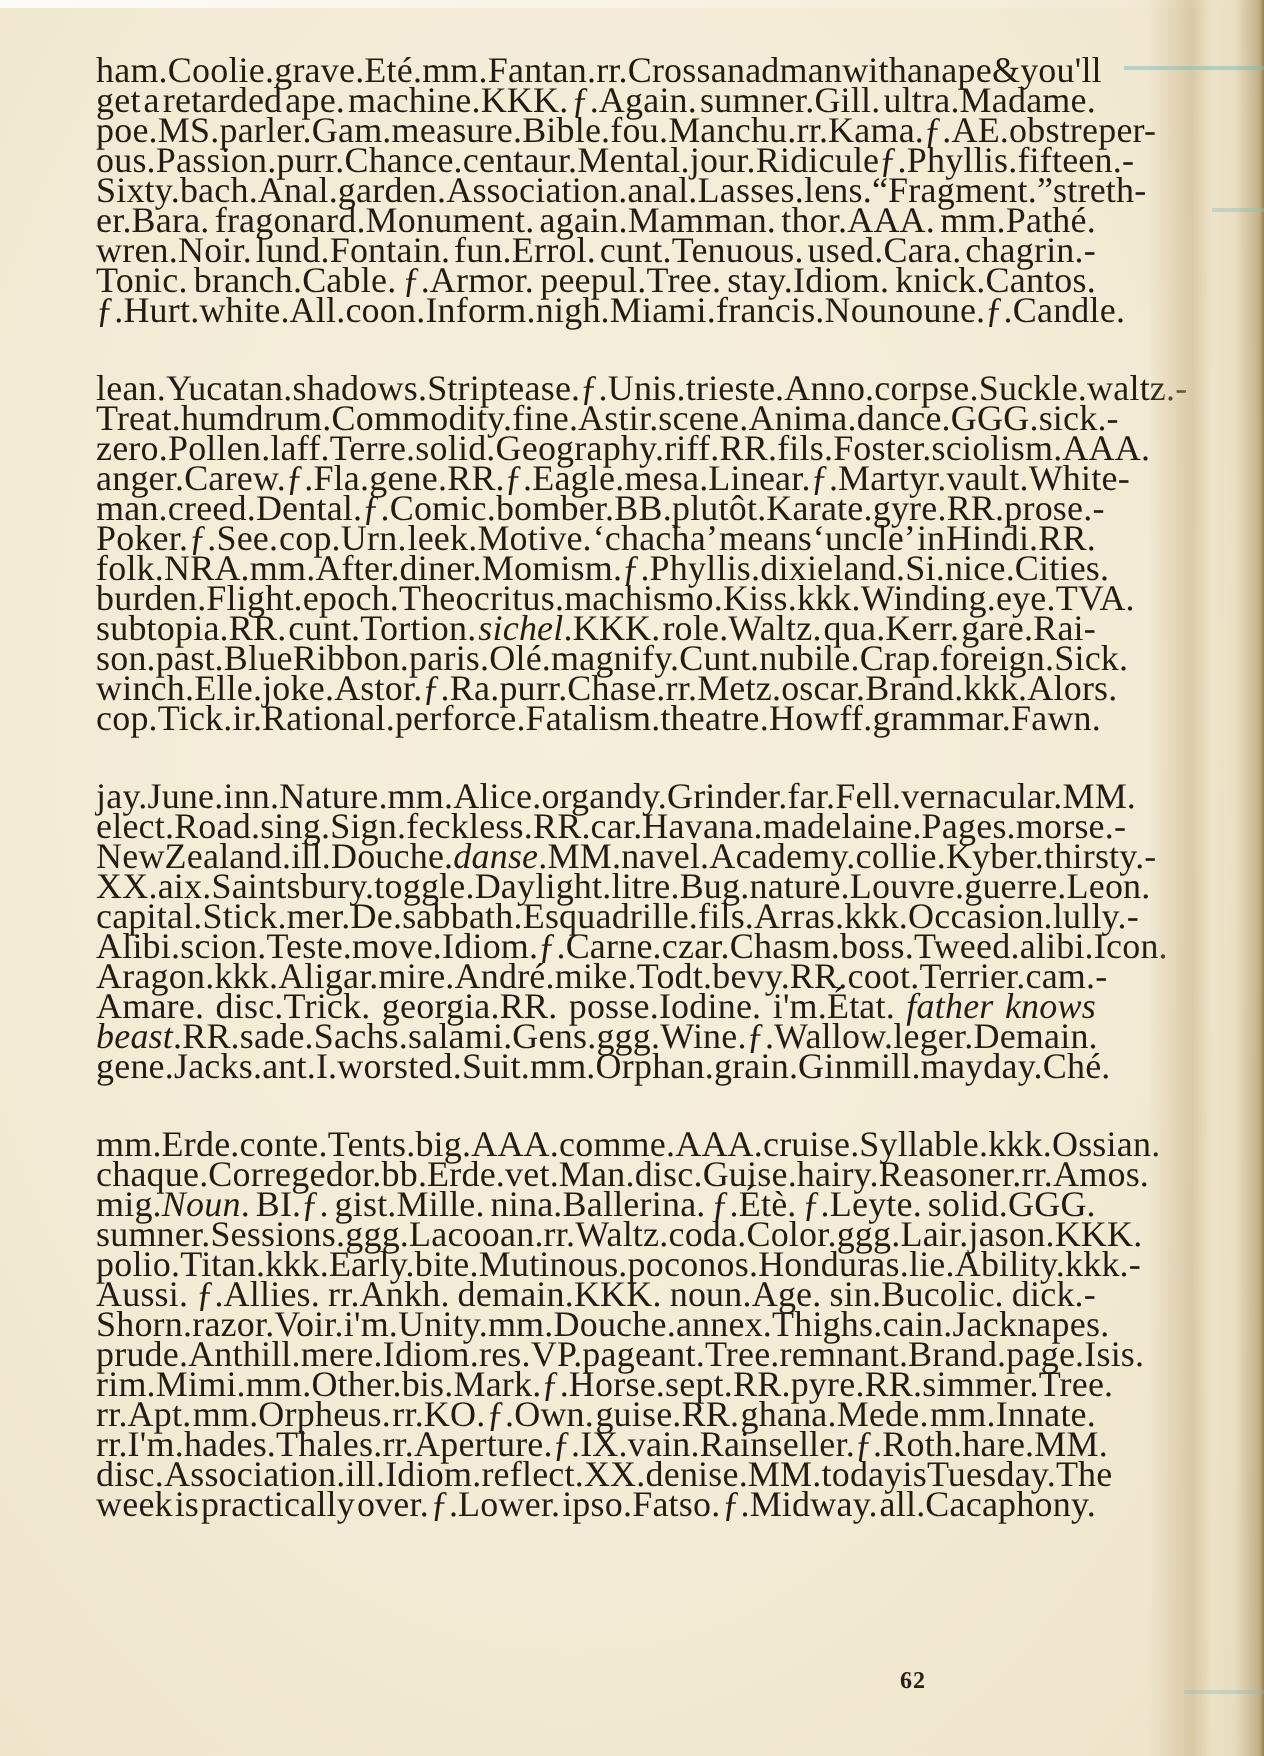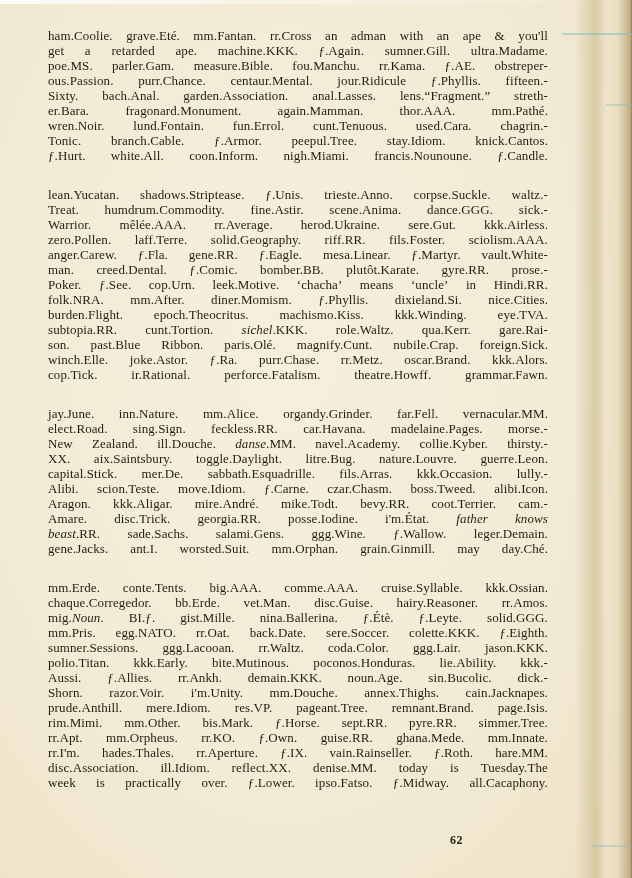--- a/index.html
+++ b/index.html
@@ -40,21 +40,21 @@
   .artifact-2{
     position:absolute;top:104px;right:0;width:26px;height:2px;
     background:rgba(130,190,185,.4);pointer-events:none;
   }
   .artifact-3{
     position:absolute;top:845px;right:0;width:40px;height:2px;
     background:rgba(130,185,190,.35);pointer-events:none;
   }
   .text-block{
     position:absolute;left:48px;top:28px;width:500px;
-    font-size:13px;
+    font-size:18px;
     letter-spacing:.1px;
   }
   .para{margin:0 0 24px 0;}
   .para:last-child{margin-bottom:0;}
   .line{
     line-height:15px;
     text-align:justify;
     text-align-last:justify;
     white-space:nowrap;
     height:15px;
@@ -167,28 +167,20 @@
         </div>
         <div class="line">
           <span class="w">Treat.</span> 
           <span class="w">humdrum.Commodity.</span> 
           <span class="w">fine.Astir.</span> 
           <span class="w">scene.Anima.</span> 
           <span class="w">dance.GGG.</span> 
           <span class="w">sick.-</span>
         </div>
         <div class="line">
-          <span class="w">Warrior.</span> 
-          <span class="w">mêlée.AAA.</span> 
-          <span class="w">rr.Average.</span> 
-          <span class="w">herod.Ukraine.</span> 
-          <span class="w">sere.Gut.</span> 
-          <span class="w">kkk.Airless.</span>
-        </div>
-        <div class="line">
           <span class="w">zero.Pollen.</span> 
           <span class="w">laff.Terre.</span> 
           <span class="w">solid.Geography.</span> 
           <span class="w">riff.RR.</span> 
           <span class="w">fils.Foster.</span> 
           <span class="w">sciolism.AAA.</span>
         </div>
         <div class="line">
           <span class="w">anger.Carew.</span> 
           <span class="w">ƒ.Fla.</span> 
@@ -372,29 +364,20 @@
           <span class="w">rr.Amos.</span>
         </div>
         <div class="line">
           <span class="w">mig.<i>Noun</i>.</span> 
           <span class="w">BI.ƒ.</span> 
           <span class="w">gist.Mille.</span> 
           <span class="w">nina.Ballerina.</span> 
           <span class="w">ƒ.Étè.</span> 
           <span class="w">ƒ.Leyte.</span> 
           <span class="w">solid.GGG.</span>
-        </div>
-        <div class="line">
-          <span class="w">mm.Pris.</span> 
-          <span class="w">egg.NATO.</span> 
-          <span class="w">rr.Oat.</span> 
-          <span class="w">back.Date.</span> 
-          <span class="w">sere.Soccer.</span> 
-          <span class="w">colette.KKK.</span> 
-          <span class="w">ƒ.Eighth.</span>
         </div>
         <div class="line">
           <span class="w">sumner.Sessions.</span> 
           <span class="w">ggg.Lacooan.</span> 
           <span class="w">rr.Waltz.</span> 
           <span class="w">coda.Color.</span> 
           <span class="w">ggg.Lair.</span> 
           <span class="w">jason.KKK.</span>
         </div>
         <div class="line">

